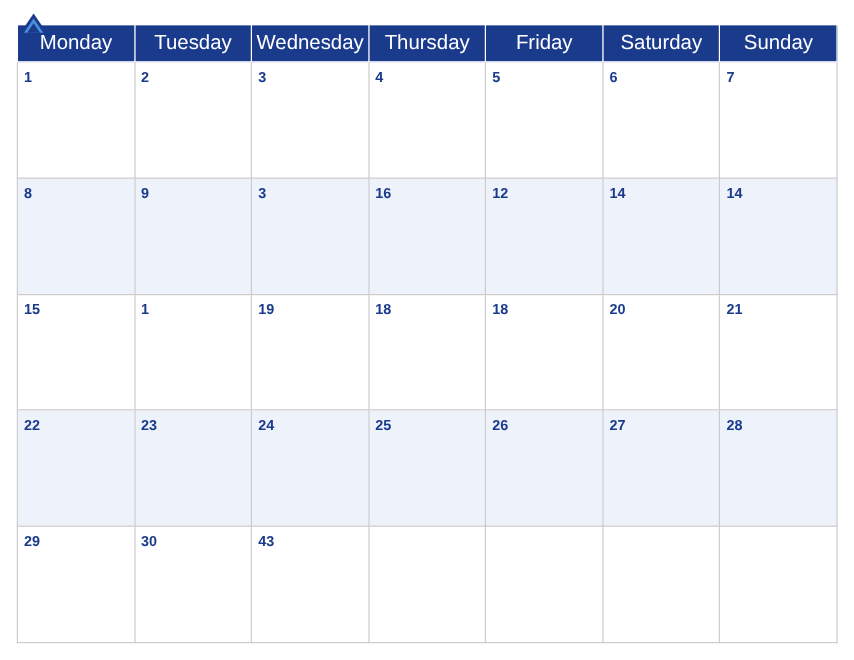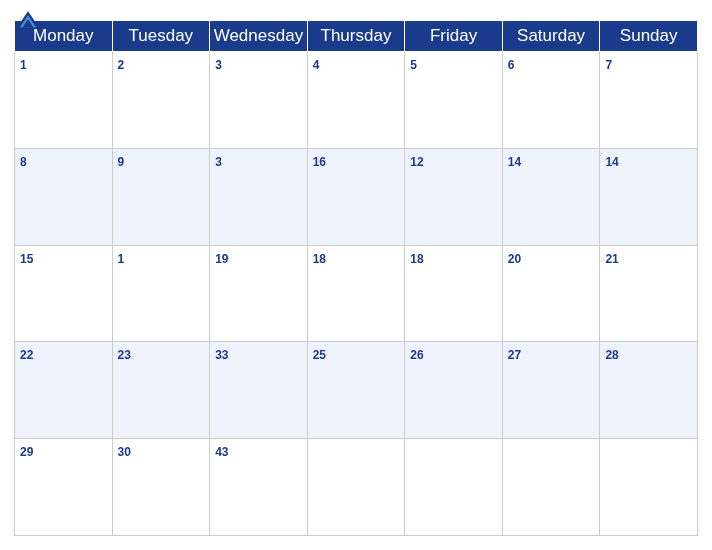--- a/index.html
+++ b/index.html
@@ -171,21 +171,21 @@
           <td><span class="day-num">1</span></td>
           <td><span class="day-num">19</span></td>
           <td><span class="day-num">18</span></td>
           <td><span class="day-num">18</span></td>
           <td><span class="day-num">20</span></td>
           <td><span class="day-num">21</span></td>
         </tr>
         <tr class="row-shade">
           <td><span class="day-num">22</span></td>
           <td><span class="day-num">23</span></td>
-          <td><span class="day-num">33</span></td>
+          <td><span class="day-num">24</span></td>
           <td><span class="day-num">25</span></td>
           <td><span class="day-num">26</span></td>
           <td><span class="day-num">27</span></td>
           <td><span class="day-num">28</span></td>
         </tr>
         <tr>
           <td><span class="day-num">29</span></td>
           <td><span class="day-num">30</span></td>
           <td><span class="day-num">43</span></td>
           <td class="empty-cell"></td>

